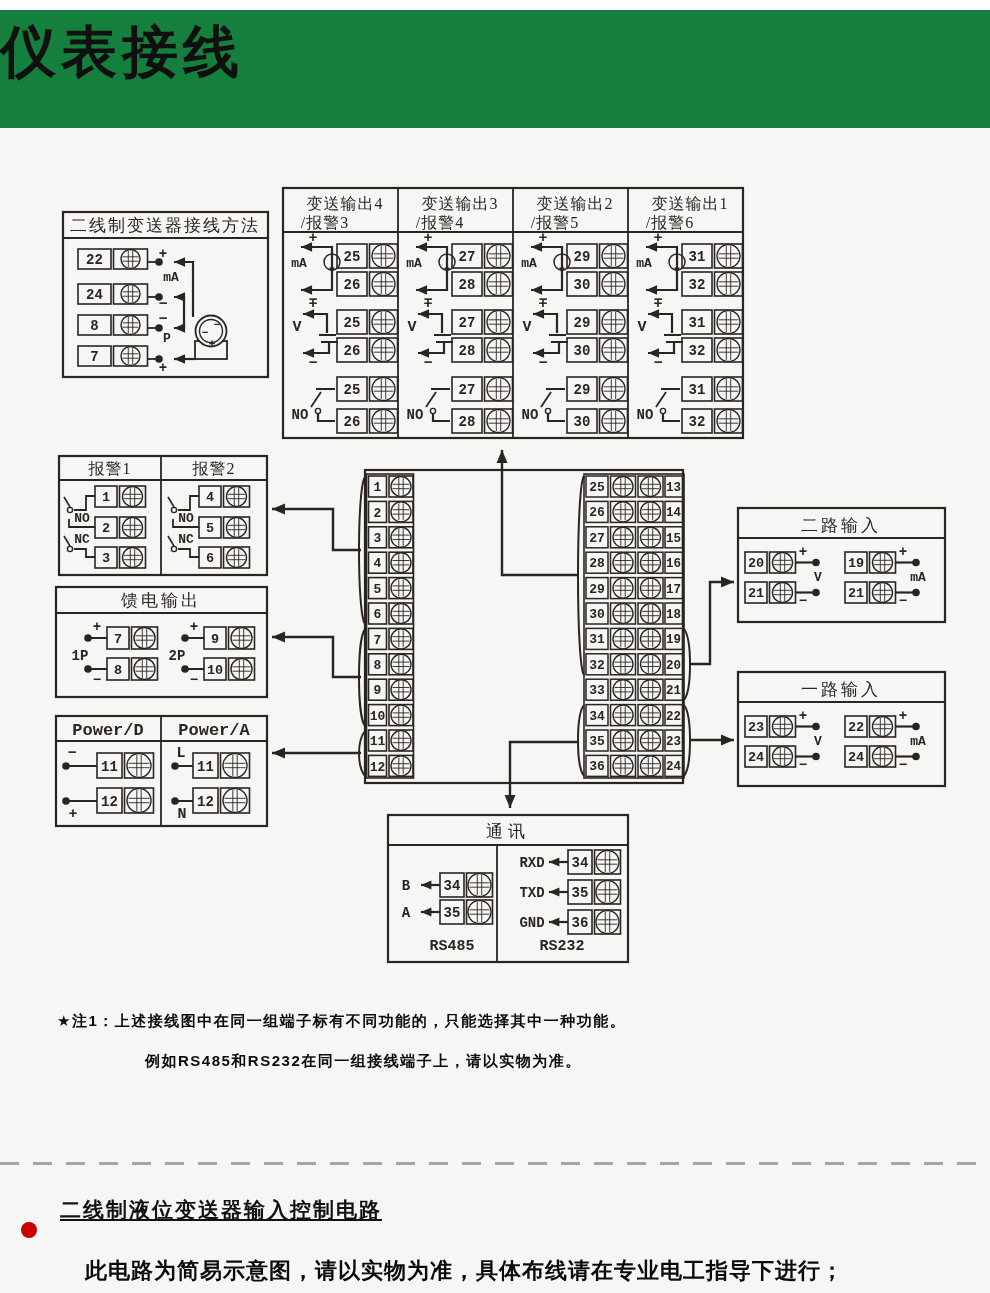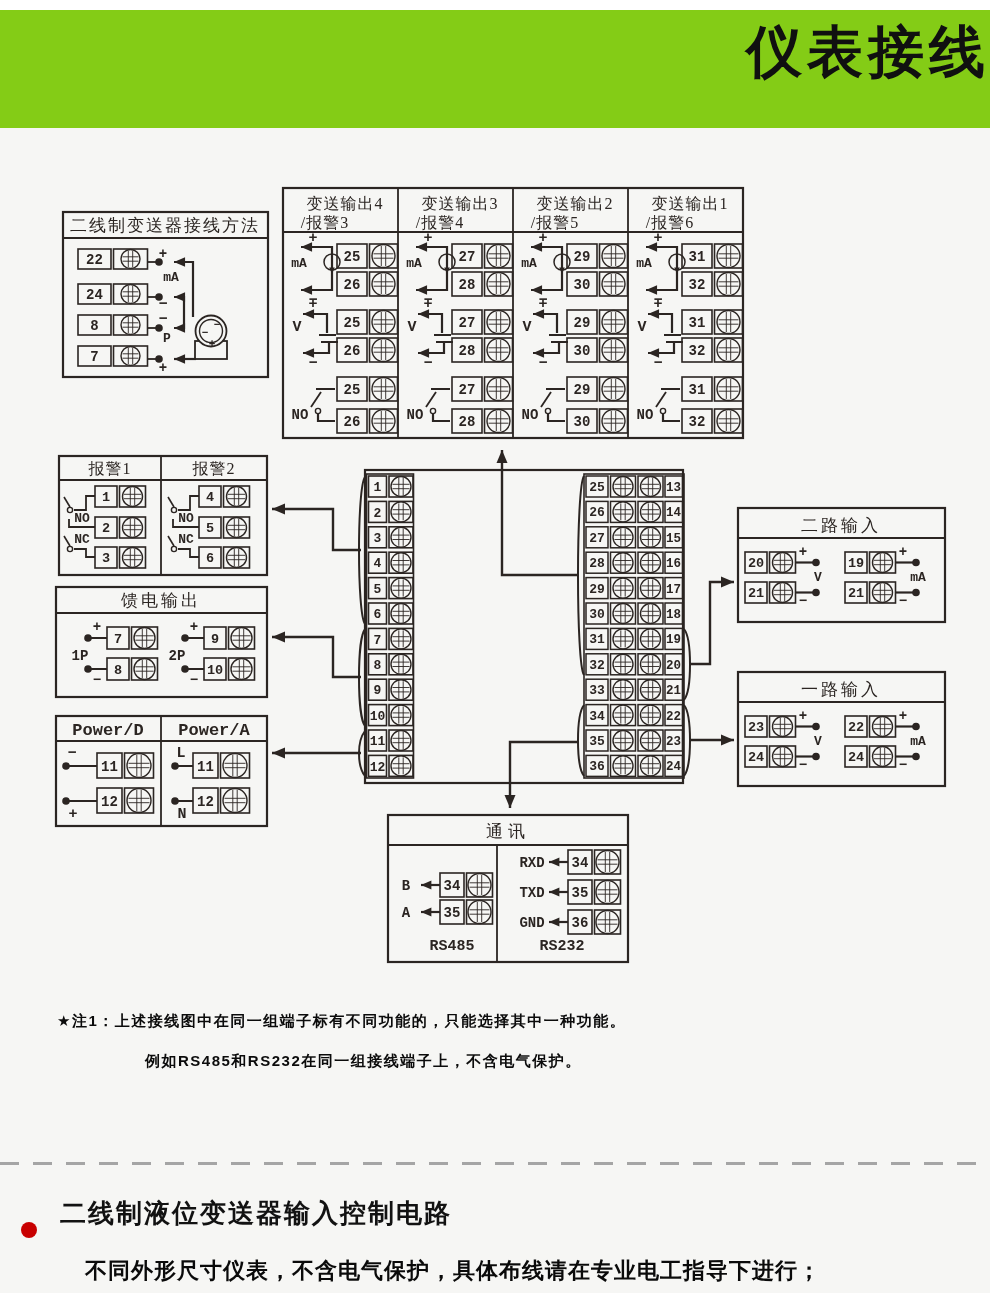--- a/index.html
+++ b/index.html
@@ -1,32 +1,32 @@
 <!DOCTYPE html>
 <html><head>
 <meta charset="utf-8">
 <style>
   html,body{margin:0;padding:0;background:#ffffff;}
   .page{position:relative;width:990px;height:1293px;background:#f6f6f4;overflow:hidden;
         font-family:"Liberation Sans","DejaVu Sans",sans-serif;}
   .top-strip{position:absolute;top:0;left:0;width:100%;height:10px;background:#ffffff;}
-  .header-band{position:absolute;top:10px;left:0;width:100%;height:118px;background:#84cc16;
-               text-align:right;color:#101010;}
+  .header-band{position:absolute;top:10px;left:0;width:100%;height:118px;background:#15803d;
+               text-align:left;color:#101010;}
   .header-title{margin-top:11px;font-size:56px;font-weight:bold;letter-spacing:5px;line-height:1.12;}
   .header-sub{font-size:21px;color:#262626;margin-top:-11px;letter-spacing:1px;font-weight:normal;}
   #wiring-svg{position:absolute;left:0;top:0;width:990px;height:1010px;}
   .note{position:absolute;font-weight:bold;font-size:15px;color:#0b0b0b;letter-spacing:1.5px;white-space:nowrap;}
   .note-1{left:57px;top:1012px;}
   .note-1c{left:145px;top:1052px;}
   .note-2{left:86px;top:1091px;}
   .dashed-divider{position:absolute;left:0;top:1162px;width:990px;height:3px;
       background:repeating-linear-gradient(90deg,#a5a5a5 0 19px,transparent 19px 33px);}
   .bullet{position:absolute;left:21px;top:1222px;width:16px;height:16px;border-radius:50%;background:#c80000;}
-  .section-heading{position:absolute;left:60px;top:1196px;font-size:26px;font-weight:bold;
-      color:#121212;letter-spacing:2px;white-space:nowrap;}
+  .section-heading{position:absolute;left:60px;top:1196px;font-size:21px;font-weight:bold;
+      color:#121212;letter-spacing:2px;white-space:nowrap;text-decoration:underline;}
   .section-sub{position:absolute;left:85px;top:1256px;font-size:22px;font-weight:bold;
       color:#0a0a0a;letter-spacing:1px;white-space:nowrap;}
 </style>
 </head>
 <body>
 
 <div class="page">
   <div class="top-strip"></div>
 
   <div class="header-band">
@@ -1045,20 +1045,20 @@
         <line x1="597.5" y1="919.8" x2="617.5" y2="919.8" stroke="#2b2522" stroke-width="0.9"></line>
         <line x1="597.5" y1="924.2" x2="617.5" y2="924.2" stroke="#2b2522" stroke-width="0.9"></line>
         <line x1="605.3" y1="912" x2="605.3" y2="932" stroke="#2b2522" stroke-width="0.9"></line>
         <line x1="609.7" y1="912" x2="609.7" y2="932" stroke="#2b2522" stroke-width="0.9"></line>
         <text x="580" y="927.04" font-size="14" fill="#2b2522" text-anchor="middle" font-family="'Liberation Mono','DejaVu Sans Mono',monospace" font-weight="bold">36</text>
         <text x="562" y="950" font-size="15" fill="#2b2522" text-anchor="middle" font-family="'Liberation Mono','DejaVu Sans Mono',monospace" font-weight="bold">RS232</text>
       </g>
     </svg>
 
   <div class="note note-1"><span>★注1：</span><span>上述接线图中在同一组端子标有不同功能的，只能选择其中一种功能。</span></div>
-  <div class="note note-1c">例如RS485和RS232在同一组接线端子上，不含电气保护。</div>
+  <div class="note note-1c">例如RS485和RS232在同一组接线端子上，请以实物为准。</div>
 
   <div class="dashed-divider"></div>
 
   <div class="bullet"></div>
   <div class="section-heading">二线制液位变送器输入控制电路</div>
-  <div class="section-sub">不同外形尺寸仪表，不含电气保护，具体布线请在专业电工指导下进行；</div>
+  <div class="section-sub">此电路为简易示意图，请以实物为准，具体布线请在专业电工指导下进行；</div>
 </div>
 
 </body></html>

